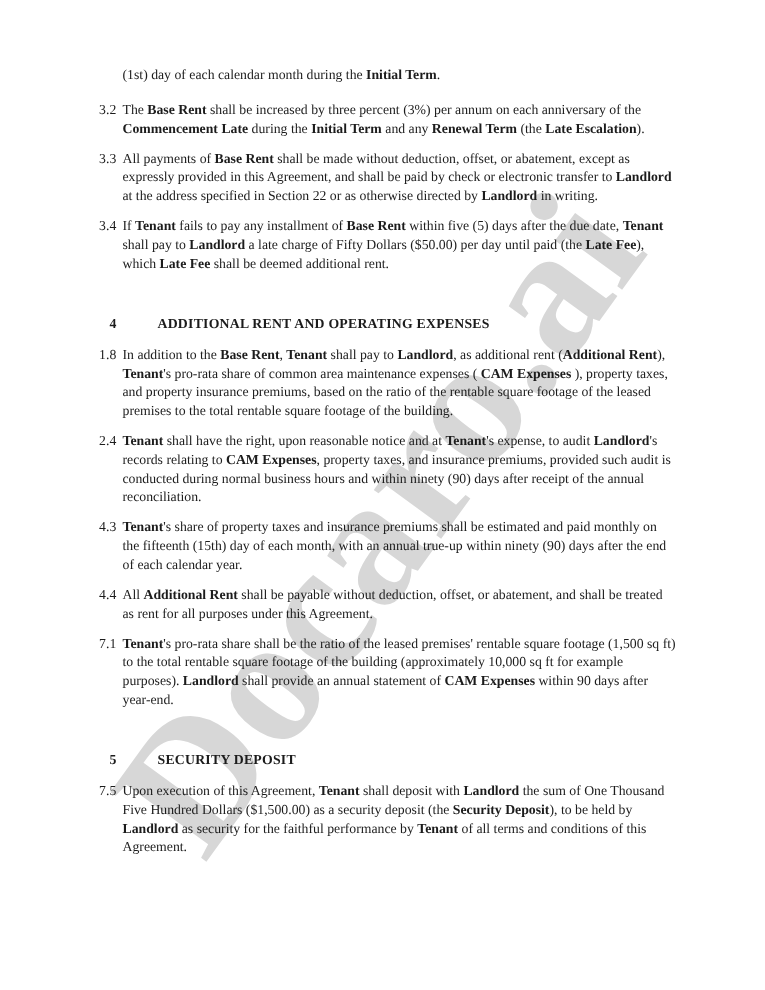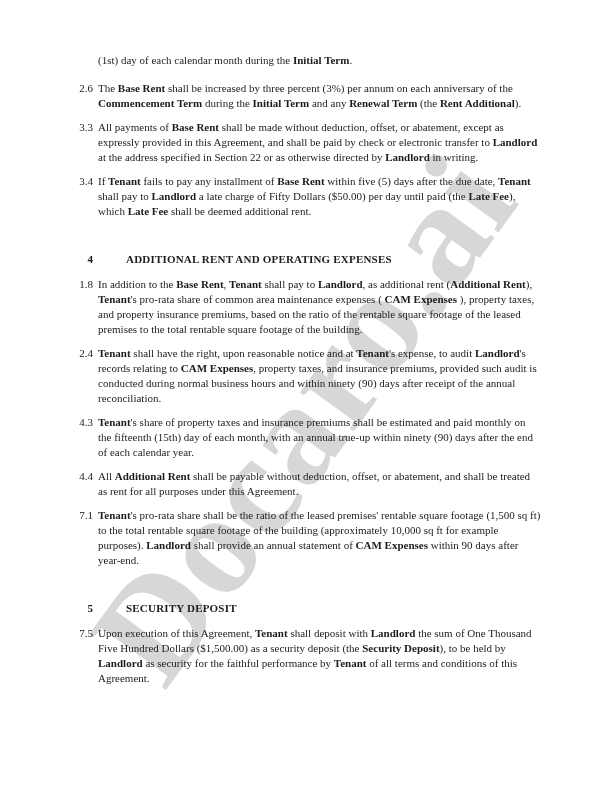--- a/index.html
+++ b/index.html
@@ -53,22 +53,22 @@
 </head>
 <body>
 
 <div class="page">
   <div class="watermark" style="color: rgb(215, 215, 215);">Docaro.ai</div>
   <div class="doc">
       <div class="row continuation">
         <div class="txt">(1st) day of each calendar month during the <b>Initial Term</b>.</div>
       </div>
       <div class="row clause">
-        <span class="num">2.6</span>
-        <div class="txt">The <b>Base Rent</b> shall be increased by three percent (3%) per annum on each anniversary of the <b>Commencement Term</b> during the <b>Initial Term</b> and any <b>Renewal Term</b> (the <b>Rent Additional</b>).</div>
+        <span class="num">3.2</span>
+        <div class="txt">The <b>Base Rent</b> shall be increased by three percent (3%) per annum on each anniversary of the <b>Commencement Late</b> during the <b>Initial Term</b> and any <b>Renewal Term</b> (the <b>Late Escalation</b>).</div>
       </div>
       <div class="row clause">
         <span class="num">3.3</span>
         <div class="txt">All payments of <b>Base Rent</b> shall be made without deduction, offset, or abatement, except as expressly provided in this Agreement, and shall be paid by check or electronic transfer to <b>Landlord</b> at the address specified in Section 22 or as otherwise directed by <b>Landlord</b> in writing.</div>
       </div>
       <div class="row clause">
         <span class="num">3.4</span>
         <div class="txt">If <b>Tenant</b> fails to pay any installment of <b>Base Rent</b> within five (5) days after the due date, <b>Tenant</b> shall pay to <b>Landlord</b> a late charge of Fifty Dollars ($50.00) per day until paid (the <b>Late Fee</b>), which <b>Late Fee</b> shall be deemed additional rent.</div>
       </div>
       <div class="row heading">

